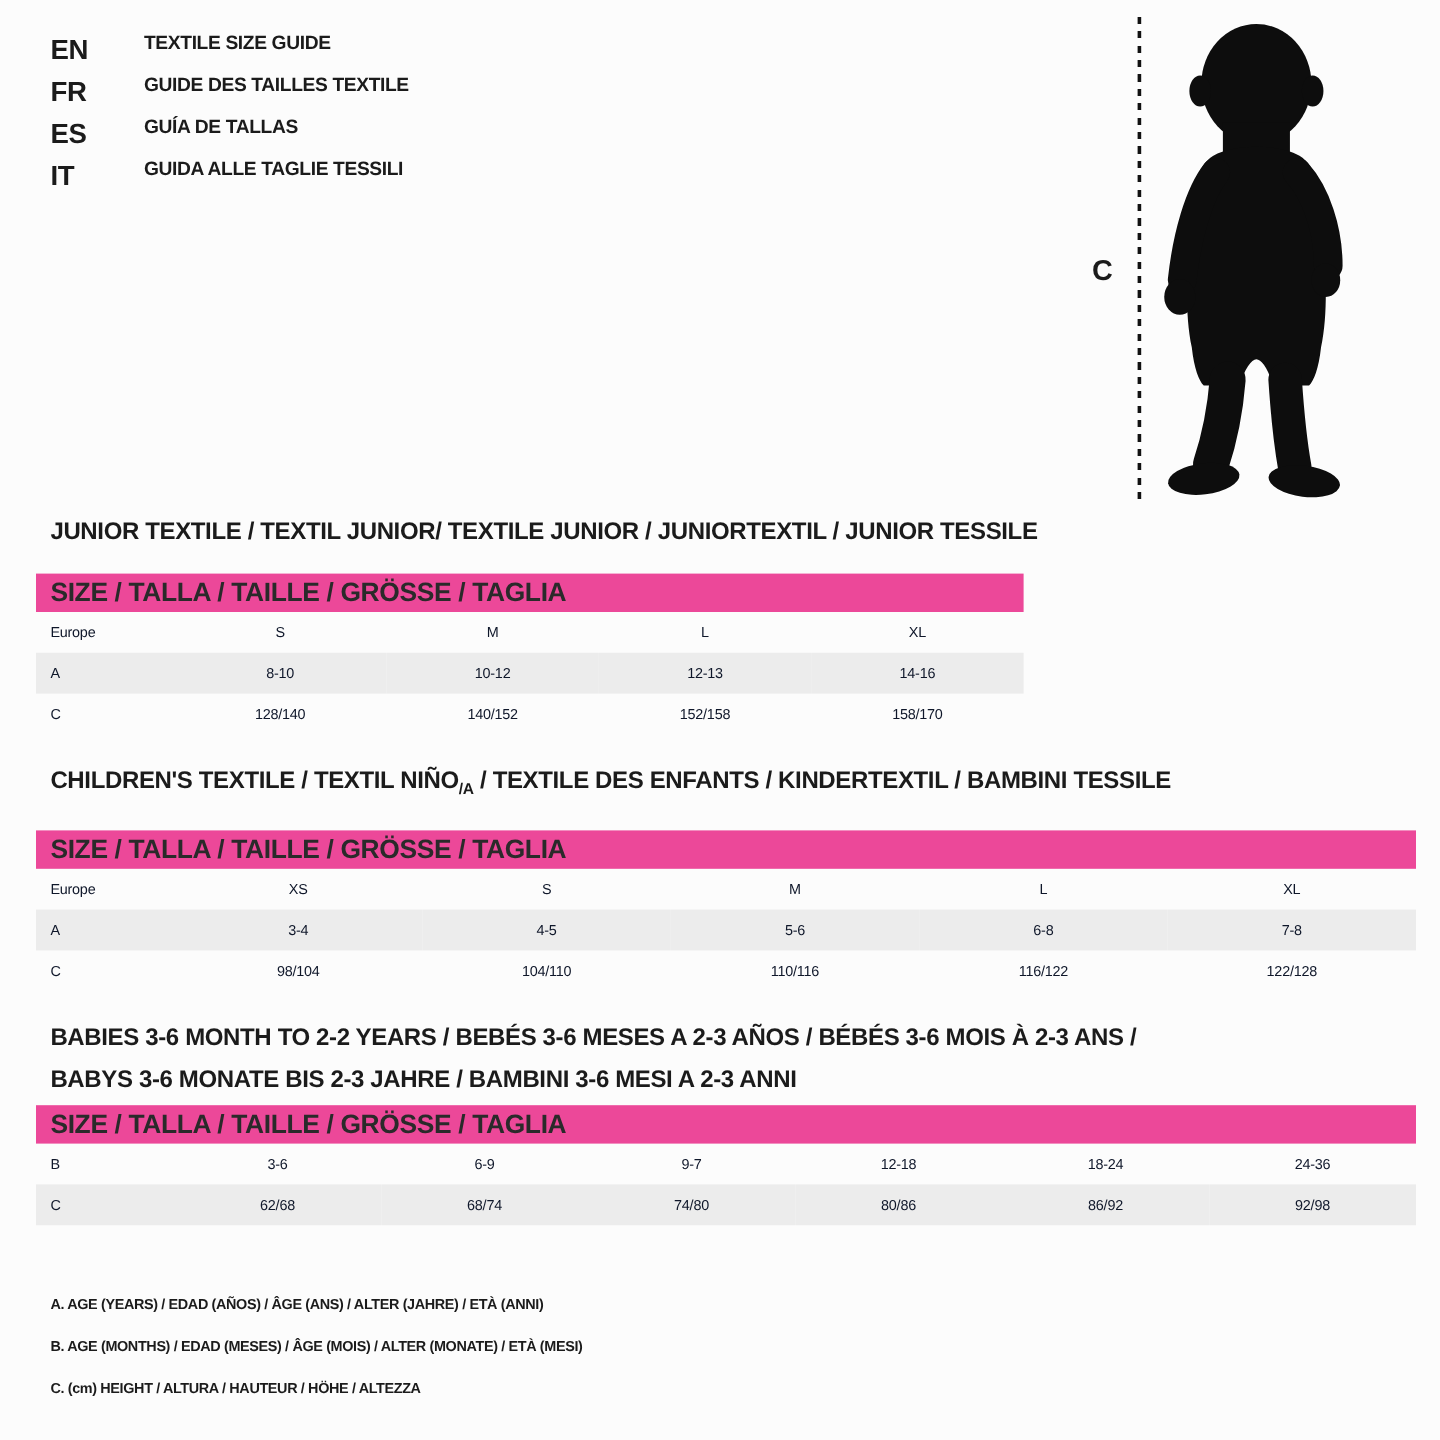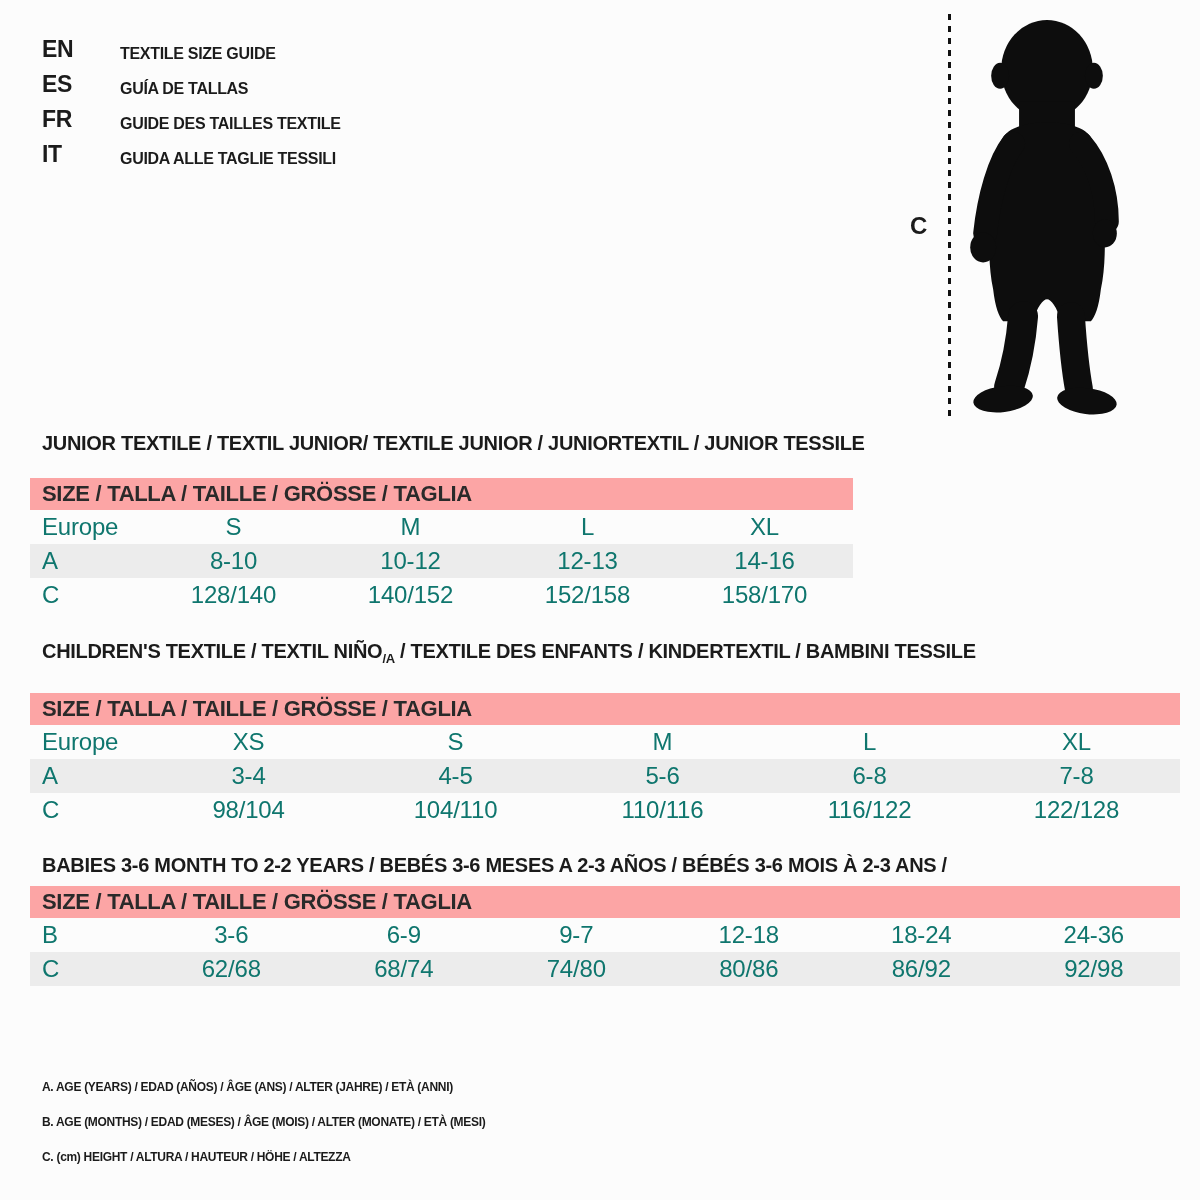--- a/index.html
+++ b/index.html
@@ -6,45 +6,45 @@
   body {
     width:1200px; height:1200px; position:relative;
     background:#fcfcfc; color:#1b1b1b;
     font-family:"Liberation Sans", sans-serif;
     overflow:hidden;
   }
   .abs { position:absolute; }
 
   
   .lang-list { left:30px; top:28px; }
-  .lang-row { display:flex; height:35px; align-items:flex-end; }
+  .lang-row { display:flex; height:35px; align-items:flex-start; }
   .lang-code { width:78px; padding-left:12px; font-weight:bold; font-size:23px; letter-spacing:-0.3px; }
   .lang-title { font-weight:bold; font-size:16px; letter-spacing:-0.3px; }
 
   
   .measure-line {
     left:948px; top:14px; width:3px; height:402px;
     background:repeating-linear-gradient(to bottom,#111 0 6px,transparent 6px 12px);
   }
   .measure-label { left:910px; top:212px; font-weight:bold; font-size:24px; }
   .toddler-svg { left:958px; top:12px; }
 
   
   .sec { position:absolute; }
   .sec-title { padding-left:12px; font-weight:bold; font-size:20px; letter-spacing:-0.3px; line-height:26px; white-space:nowrap; }
   .sec-title sub { font-size:13px; }
   .size-bar {
-    background:#fca5a5; height:32px; line-height:32px;
+    background:#ec4899; height:32px; line-height:32px;
     font-weight:bold; font-size:22px; letter-spacing:-0.3px;
     padding-left:12px; color:#2a2a2a; box-sizing:border-box;
   }
   table.size-table { border-collapse:collapse; table-layout:fixed; width:100%; }
   table.size-table td {
-    height:34px; text-align:center; font-size:24px; letter-spacing:-0.2px;
-    padding:0; color:#0f766e; white-space:nowrap;
+    height:34px; text-align:center; font-size:12px; letter-spacing:-0.2px;
+    padding:0; color:#0f172a; white-space:nowrap;
   }
   table.size-table td:first-child { text-align:left; padding-left:12px; }
   tr.shaded td { background:#ececec; }
 
   .sec-junior   { left:30px; top:430px; width:823px; }
   .sec-junior   .size-bar { margin-top:22px; }
   .sec-children { left:30px; top:638px; width:1150px; }
   .sec-children .size-bar { margin-top:21px; }
   .sec-babies   { left:30px; top:848px; width:1150px; }
   .sec-babies   .sec-title { line-height:35px; }
@@ -56,26 +56,26 @@
 </style>
 </head>
 <body>
 
 <div class="abs lang-list">
   <div class="lang-row">
     <span class="lang-code">EN</span>
     <span class="lang-title">TEXTILE SIZE GUIDE</span>
   </div>
   <div class="lang-row">
+    <span class="lang-code">FR</span>
+    <span class="lang-title">GUIDE DES TAILLES TEXTILE</span>
+  </div>
+  <div class="lang-row">
     <span class="lang-code">ES</span>
     <span class="lang-title">GUÍA DE TALLAS</span>
-  </div>
-  <div class="lang-row">
-    <span class="lang-code">FR</span>
-    <span class="lang-title">GUIDE DES TAILLES TEXTILE</span>
   </div>
   <div class="lang-row">
     <span class="lang-code">IT</span>
     <span class="lang-title">GUIDA ALLE TAGLIE TESSILI</span>
   </div>
 </div>
 
 <div class="abs measure-line"></div>
 <div class="abs measure-label">C</div>
 <svg class="abs toddler-svg" width="182" height="404" viewBox="0 0 180 405" xmlns="http://www.w3.org/2000/svg">
@@ -169,20 +169,21 @@
       <td>110/116</td>
       <td>116/122</td>
       <td>122/128</td>
     </tr>
   </tbody>
     </table>
 </div>
 
 <div class="sec sec-babies">
   <div class="sec-title">BABIES 3-6 MONTH TO 2-2 YEARS / BEBÉS 3-6 MESES A 2-3 AÑOS / BÉBÉS 3-6 MOIS À 2-3 ANS /</div>
+  <div class="sec-title">BABYS 3-6 MONATE BIS 2-3 JAHRE / BAMBINI 3-6 MESI A 2-3 ANNI</div>
   <div class="size-bar">SIZE / TALLA / TAILLE / GRÖSSE / TAGLIA</div>
   <table class="size-table">
     <colgroup>
         <col style="width:115px">
         <col>
         <col>
         <col>
         <col>
         <col>
         <col>

